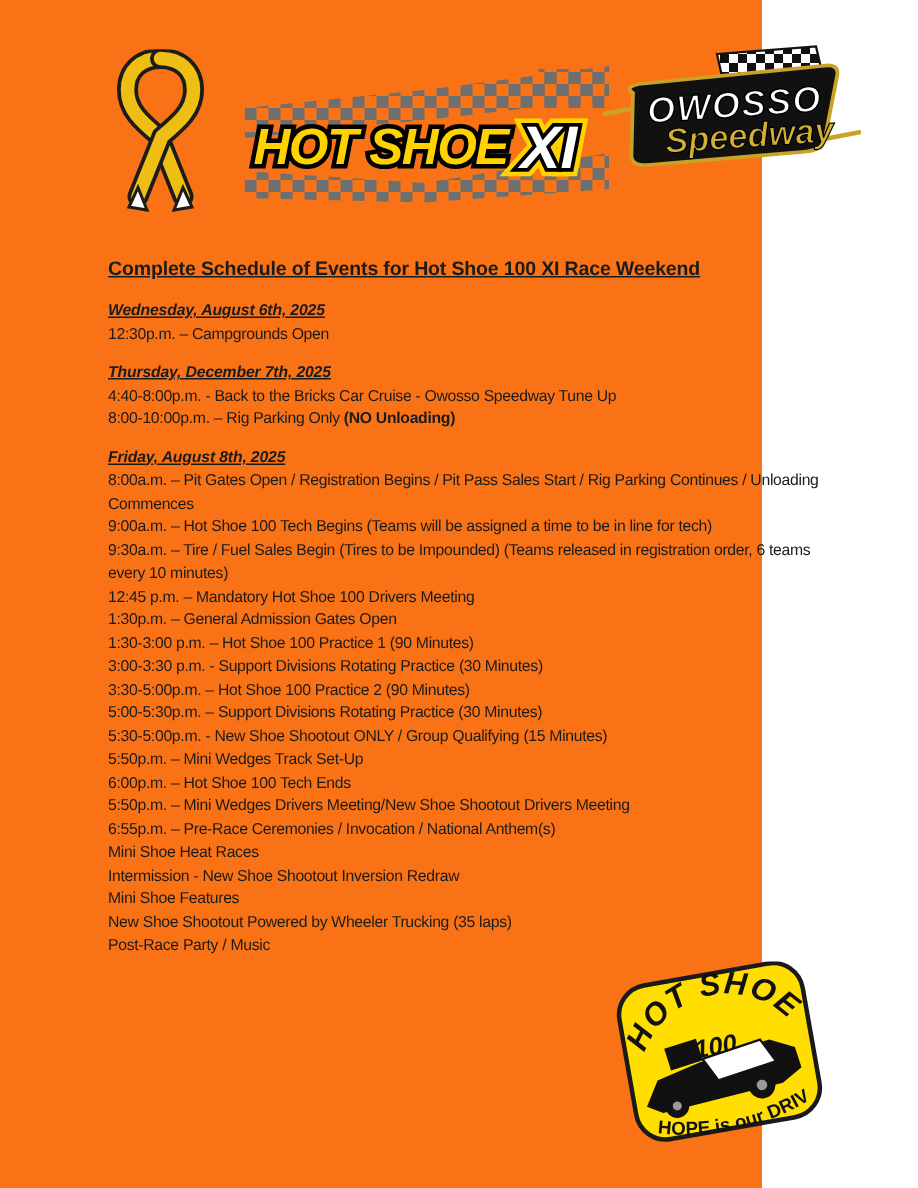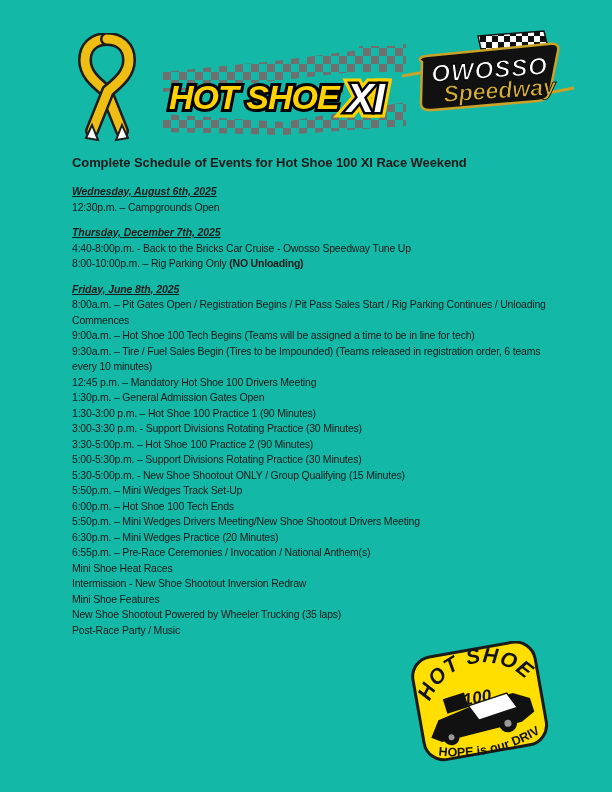--- a/index.html
+++ b/index.html
@@ -4,34 +4,35 @@
 <style>
   html, body { margin: 0; padding: 0; }
   body {
     width: 612px; height: 792px;
     background: #ffffff;
     font-family: "Liberation Sans", sans-serif;
     color: #1b1b1b;
     position: relative;
     overflow: hidden;
   }
-  .page { position: absolute; inset: 0; width: 612px; height: 792px; background: #14b8a6; }
+  .page { position: absolute; inset: 0; width: 508px; height: 792px; background: #f97316; }
 
   
   .ribbon-wrap   { position: absolute; left: 76px;  top: 33px; }
   .hotshoe-wrap  { position: absolute; left: 163px; top: 40px; }
   .owosso-wrap   { position: absolute; left: 402px; top: 30px; }
 
   
   .content {
     position: absolute; left: 72px; top: 154px; width: 489px;
   }
   .doc-title {
     font-size: 13px; font-weight: bold;
-    margin: 0 0 13px 0;
+    text-decoration: underline;
+    margin: 16px 0 13px 0;
     letter-spacing: -0.1px;
     line-height: 17px;
   }
   .day-section { margin: 0 0 10px 0; }
   .day-heading {
     font-size: 10.5px; font-weight: bold;
     text-decoration: underline;
     line-height: 15.5px; margin: 0;
     letter-spacing: -0.1px;
     font-style: italic;
@@ -115,35 +116,34 @@
         <section class="day-section">
           <h2 class="day-heading">Wednesday, August 6th, 2025</h2>
           <p class="event-line"><span>12:30p.m. – Campgrounds Open</span></p>
         </section>
         <section class="day-section">
           <h2 class="day-heading">Thursday, December 7th, 2025</h2>
           <p class="event-line"><span>4:40-8:00p.m. - Back to the Bricks Car Cruise - Owosso Speedway Tune Up</span></p>
           <p class="event-line"><span>8:00-10:00p.m. – Rig Parking Only </span><b>(NO Unloading)</b></p>
         </section>
         <section class="day-section">
-          <h2 class="day-heading">Friday, June 8th, 2025</h2>
+          <h2 class="day-heading">Friday, August 8th, 2025</h2>
           <p class="event-line"><span>8:00a.m. – Pit Gates Open / Registration Begins / Pit Pass Sales Start / Rig Parking Continues / Unloading Commences</span></p>
           <p class="event-line"><span>9:00a.m. – Hot Shoe 100 Tech Begins (Teams will be assigned a time to be in line for tech)</span></p>
           <p class="event-line"><span>9:30a.m. – Tire / Fuel Sales Begin (Tires to be Impounded) (Teams released in registration order, 6 teams every 10 minutes)</span></p>
           <p class="event-line"><span>12:45 p.m. – Mandatory Hot Shoe 100 Drivers Meeting</span></p>
           <p class="event-line"><span>1:30p.m. – General Admission Gates Open</span></p>
           <p class="event-line"><span>1:30-3:00 p.m. – Hot Shoe 100 Practice 1 (90 Minutes)</span></p>
           <p class="event-line"><span>3:00-3:30 p.m. - Support Divisions Rotating Practice (30 Minutes)</span></p>
           <p class="event-line"><span>3:30-5:00p.m. – Hot Shoe 100 Practice 2 (90 Minutes)</span></p>
           <p class="event-line"><span>5:00-5:30p.m. – Support Divisions Rotating Practice (30 Minutes)</span></p>
           <p class="event-line"><span>5:30-5:00p.m. - New Shoe Shootout ONLY / Group Qualifying (15 Minutes)</span></p>
           <p class="event-line"><span>5:50p.m. – Mini Wedges Track Set-Up</span></p>
           <p class="event-line"><span>6:00p.m. – Hot Shoe 100 Tech Ends</span></p>
           <p class="event-line"><span>5:50p.m. – Mini Wedges Drivers Meeting/New Shoe Shootout Drivers Meeting</span></p>
-          <p class="event-line"><span>6:30p.m. – Mini Wedges Practice (20 Minutes)</span></p>
           <p class="event-line"><span>6:55p.m. – Pre-Race Ceremonies / Invocation / National Anthem(s)</span></p>
           <p class="event-line"><span>Mini Shoe Heat Races</span></p>
           <p class="event-line"><span>Intermission - New Shoe Shootout Inversion Redraw</span></p>
           <p class="event-line"><span>Mini Shoe Features</span></p>
           <p class="event-line"><span>New Shoe Shootout Powered by Wheeler Trucking (35 laps)</span></p>
           <p class="event-line"><span>Post-Race Party / Music</span></p>
         </section>
       </div>
   </div>
 

